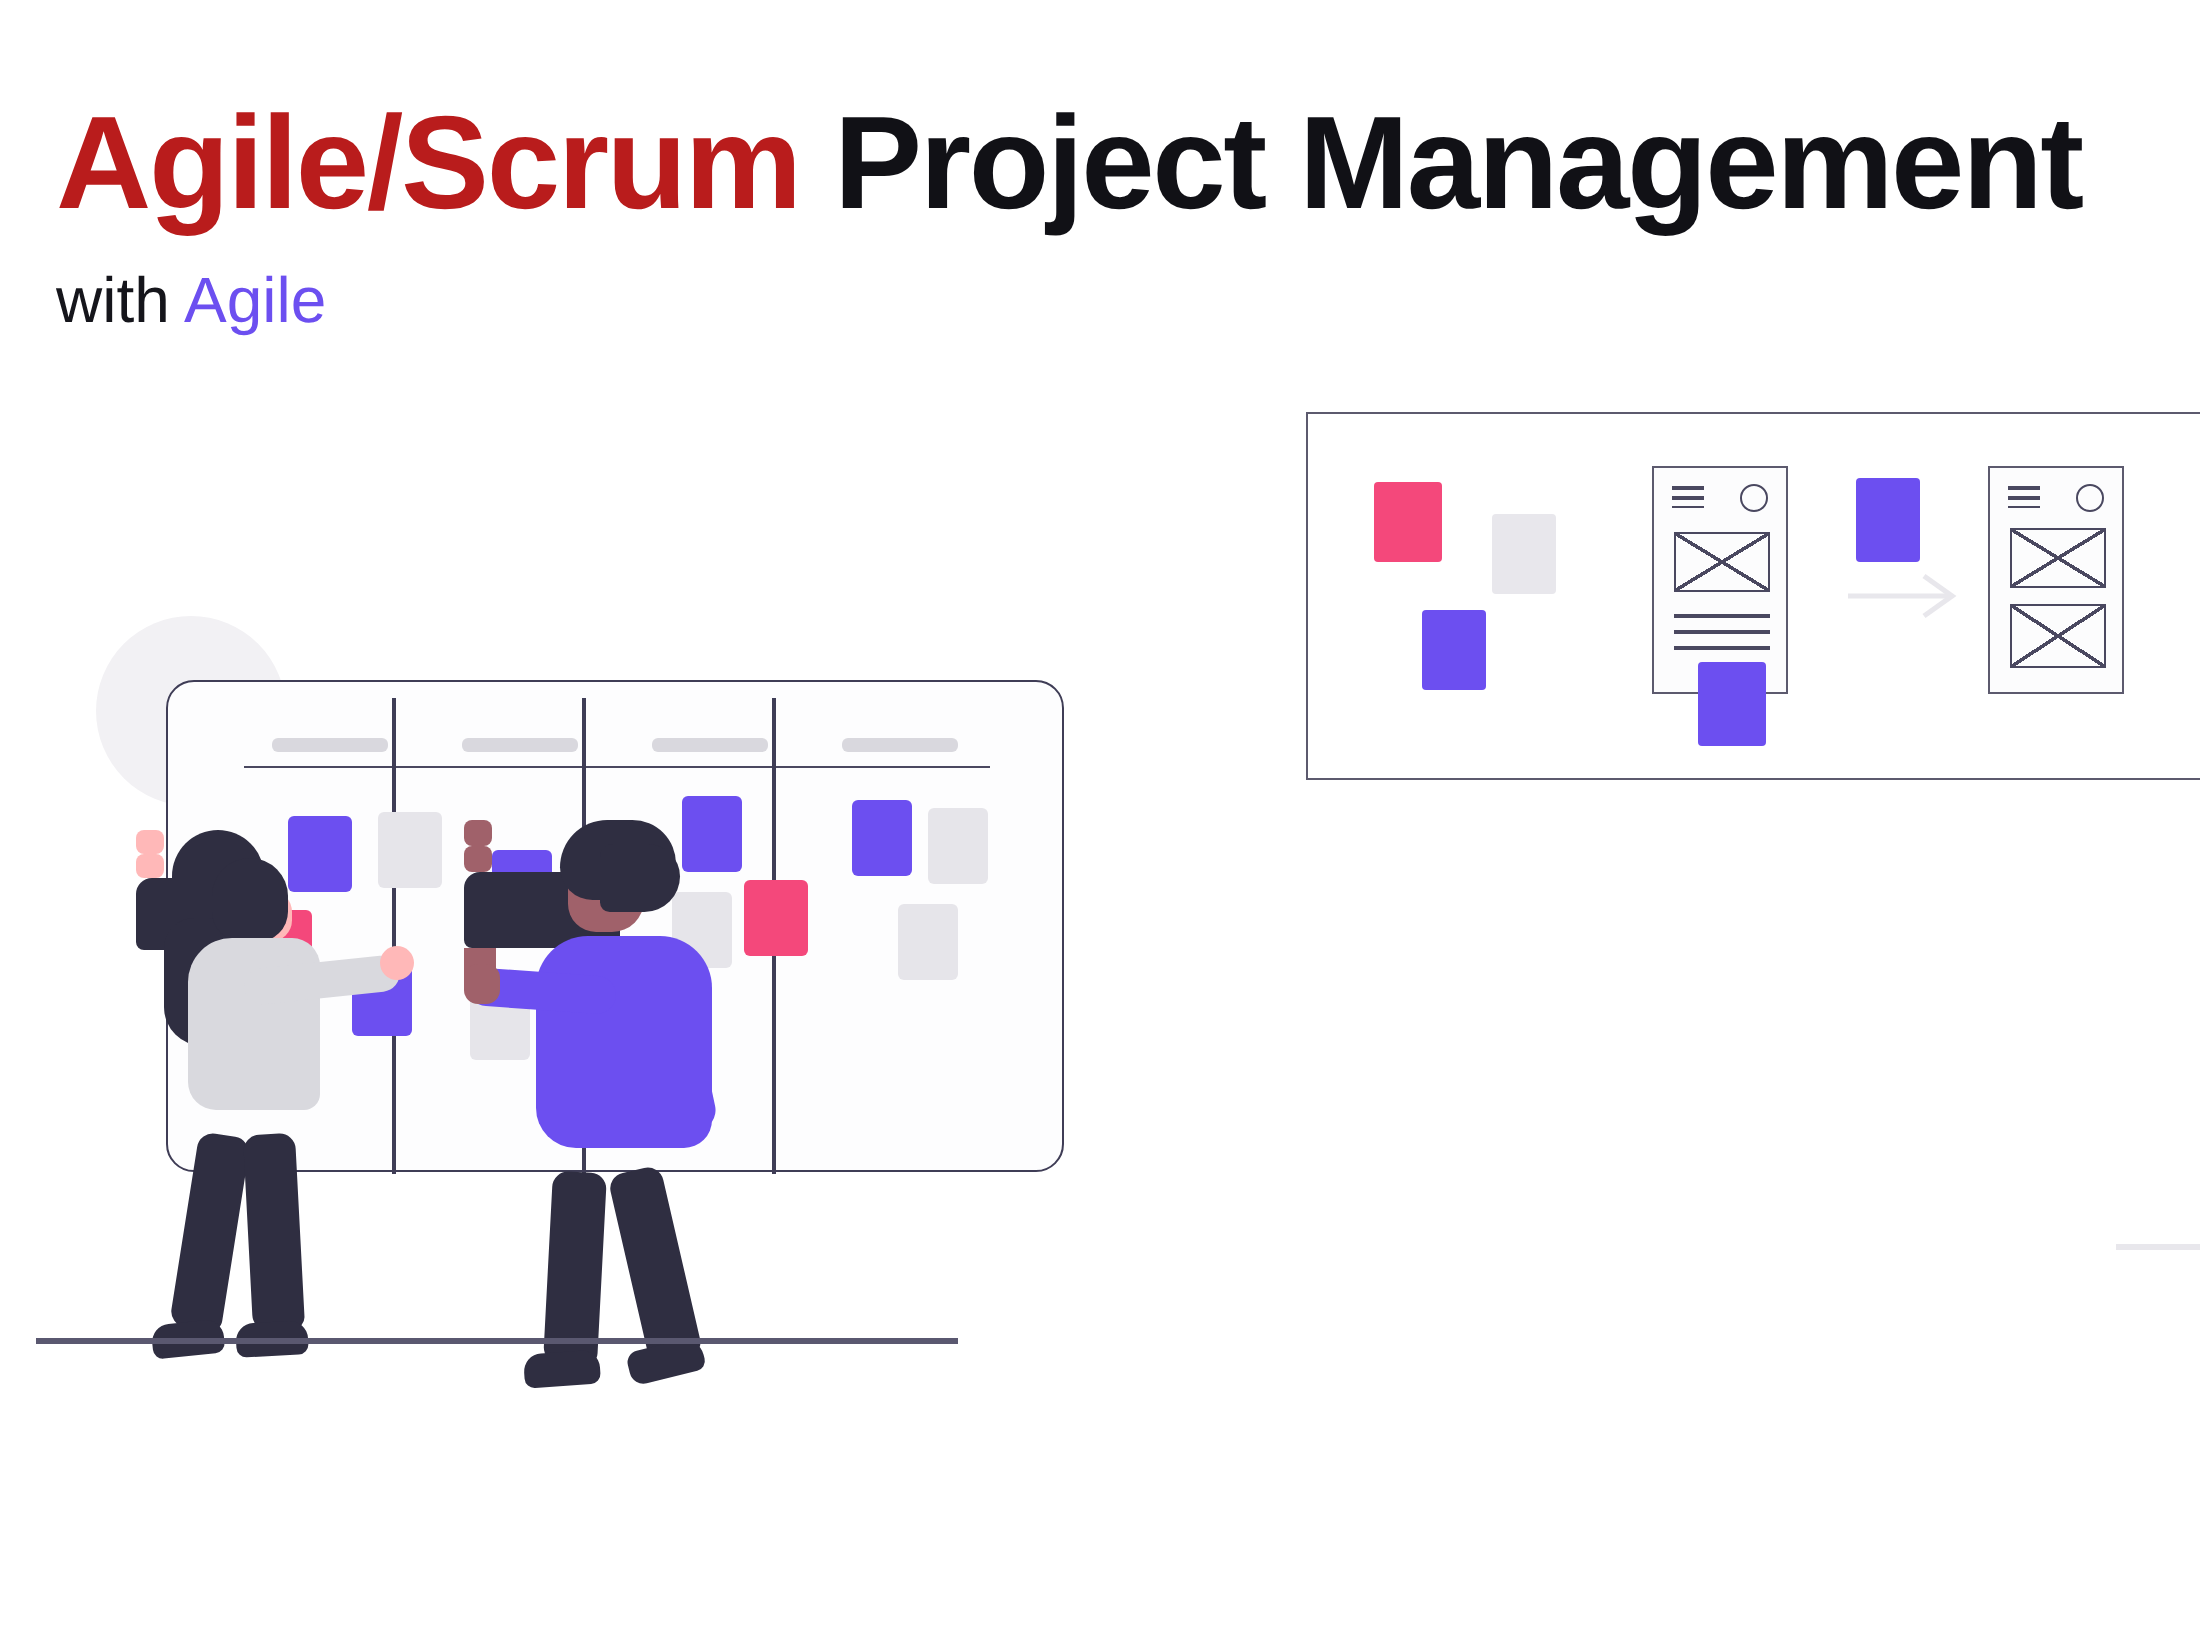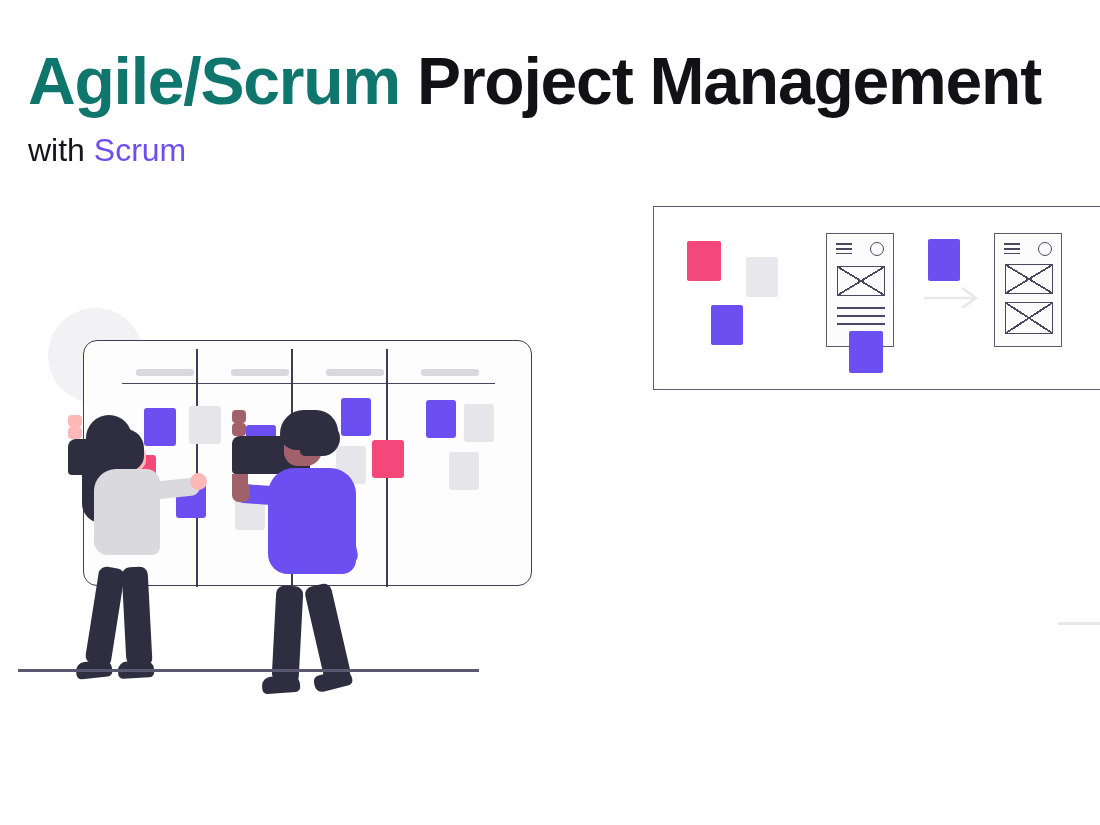--- a/index.html
+++ b/index.html
@@ -30,21 +30,21 @@
   #page-title {
     margin: 0;
     font-size: 66px;
     line-height: 1.0;
     font-weight: bold;
     letter-spacing: -1.2px;
     color: #111116;
     white-space: nowrap;
   }
   #page-title .accent {
-    color: #0f766e;
+    color: #b91c1c;
   }
   #subtitle {
     margin: 0;
     padding-top: 20px;
     font-size: 32px;
     line-height: 1.0;
     font-weight: normal;
     color: #15151b;
     white-space: nowrap;
   }
@@ -330,21 +330,21 @@
     background: #e8e7ec;
   }
 </style>
 </head>
 <body>
 
 <div id="slide">
 
   <div id="title-block">
     <h1 id="page-title"><span class="accent">Agile/Scrum</span><span> Project Management</span></h1>
-    <p id="subtitle"><span>with </span><span class="accent">Scrum</span></p>
+    <p id="subtitle"><span>with </span><span class="accent">Agile</span></p>
   </div>
 
   <div id="kanban-illustration">
 
     <div id="deco-circle"></div>
 
     <div id="board-frame">
       <div class="board-head-rule"></div>
 
       <div class="board-col-line" style="left:112px;"></div>

